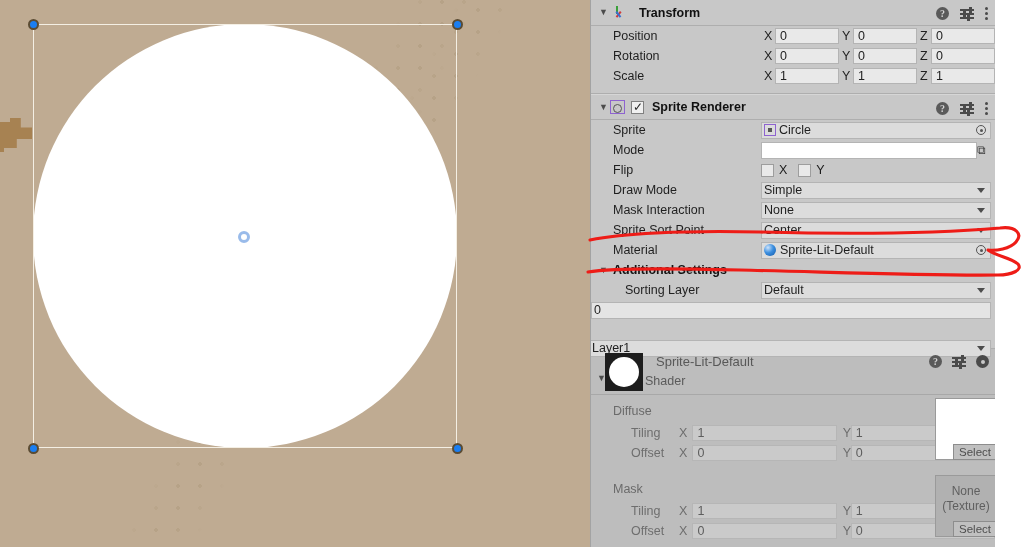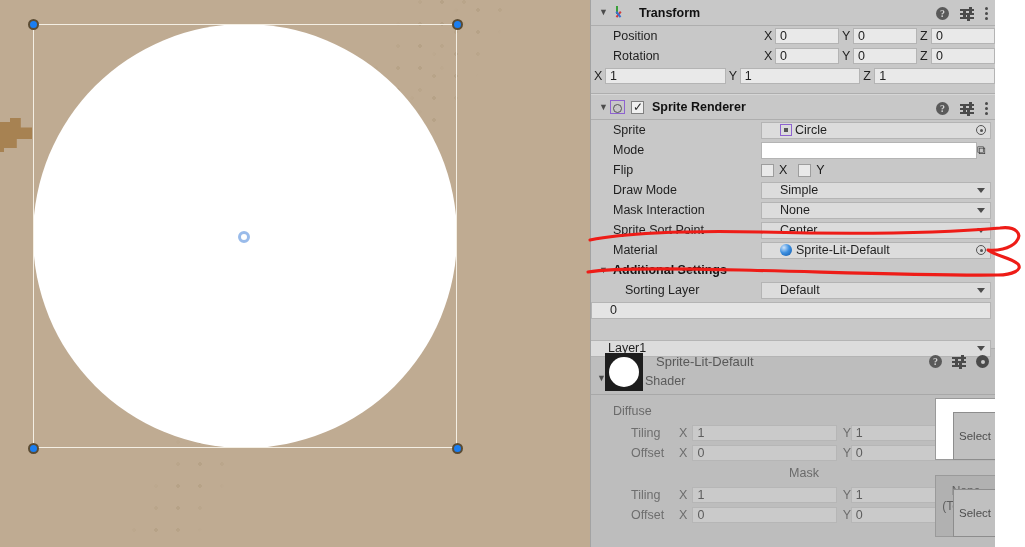--- a/index.html
+++ b/index.html
@@ -165,21 +165,21 @@
   .axis { width: 14px; text-align: left; color: #1f1f1f; font-size: 12.5px; padding-left: 3px; }
   .numbox {
     height: 16px; background: #e9e9e9; border: 1px solid #b4b4b4;
     font-size: 12.5px; color: #222; padding-left: 4px; line-height: 14px;
     flex: 1; min-width: 0; overflow: hidden; white-space: nowrap;
   }
 
   .wide-field {
     height: 17px; background: #dcdcdc; border: 1px solid #b4b4b4;
     font-size: 12.5px; color: #1f1f1f; line-height: 15px;
-    display: flex; align-items: center; padding: 0 18px;
+    display: flex; align-items: center; padding: 0 2px;
     position: relative;
     margin-right: 4px;
     flex: 1;
   }
   .wide-field.white { background: #ffffff; }
   .wide-field.objfield { background: #dcdcdc; }
   .caret {
     position: absolute; right: 5px; top: 50%; margin-top: -2px;
     width: 0; height: 0; border-left: 4px solid transparent;
     border-right: 4px solid transparent; border-top: 5px solid #4c4c4c;
@@ -259,21 +259,21 @@
   }
   .tex-swatch.none {
     background: #b1b1b1;
     display: flex; flex-direction: column; align-items: center; justify-content: flex-start;
     padding-top: 8px;
     color: #5f5f5f; font-size: 12px; line-height: 15px;
   }
   .select-btn {
     position: absolute; right: -1px; bottom: -1px;
     background: #c0c0c0; border: 1px solid #8d8d8d;
-    font-size: 11.5px; color: #4e4e4e; padding: 16px 5px; line-height: 14px;
+    font-size: 11.5px; color: #4e4e4e; padding: 0 5px; line-height: 14px;
   }
 
   
   #annotation { position: absolute; left: 0; top: 0; width: 1025px; height: 547px; pointer-events: none; }
 </style>
 </head>
 <body>
 
 <div id="root">
 
@@ -334,20 +334,21 @@
       <span class="vec-field">
         <span class="axis">X</span>
         <span class="numbox">0</span>
         <span class="axis">Y</span>
         <span class="numbox">0</span>
         <span class="axis">Z</span>
         <span class="numbox">0</span>
       </span>
     </div>
     <div class="row">
+      <span class="lbl">Scale</span>
       <span class="vec-field">
         <span class="axis">X</span>
         <span class="numbox">1</span>
         <span class="axis">Y</span>
         <span class="numbox">1</span>
         <span class="axis">Z</span>
         <span class="numbox">1</span>
       </span>
     </div>
 
@@ -502,21 +503,21 @@
           <span class="mb-axis">X</span>
           <span class="mb-num">0</span>
           <span class="mb-axis" style="padding-left:6px;">Y</span>
           <span class="mb-num">0</span>
         </div>
 
         <div class="tex-swatch" style="left:344px; top:3px;">
           <span class="select-btn">Select</span>
         </div>
 
-        <div class="mb-label" style="margin-top:0;text-align:center;">Mask</div>
+        <div class="mb-label" style="margin-top:16px;">Mask</div>
         <div class="mb-row">
           <span class="lbl">Tiling</span>
           <span class="mb-axis">X</span>
           <span class="mb-num">1</span>
           <span class="mb-axis" style="padding-left:6px;">Y</span>
           <span class="mb-num">1</span>
         </div>
         <div class="mb-row">
           <span class="lbl">Offset</span>
           <span class="mb-axis">X</span>

